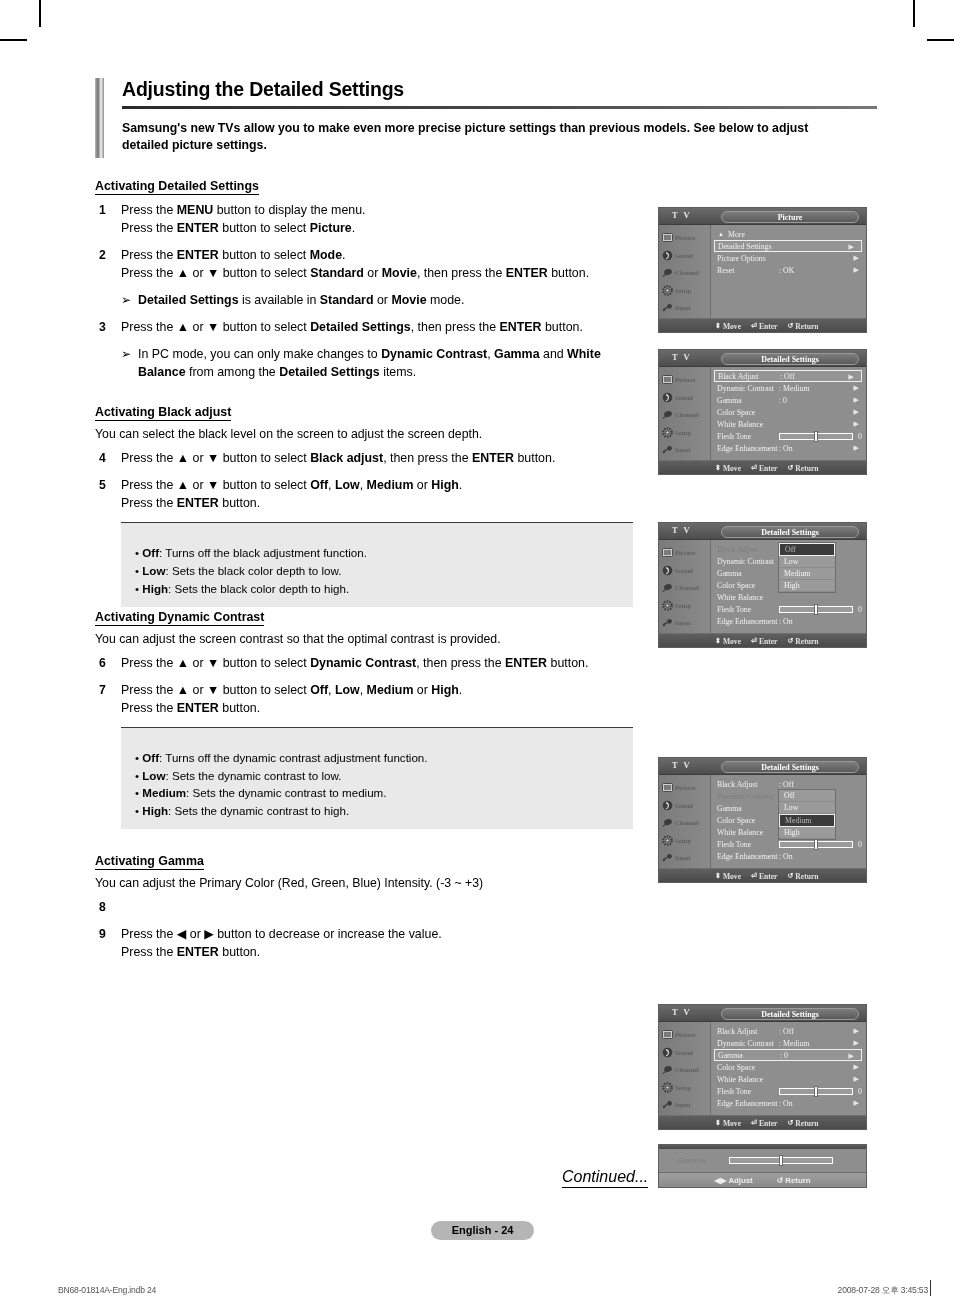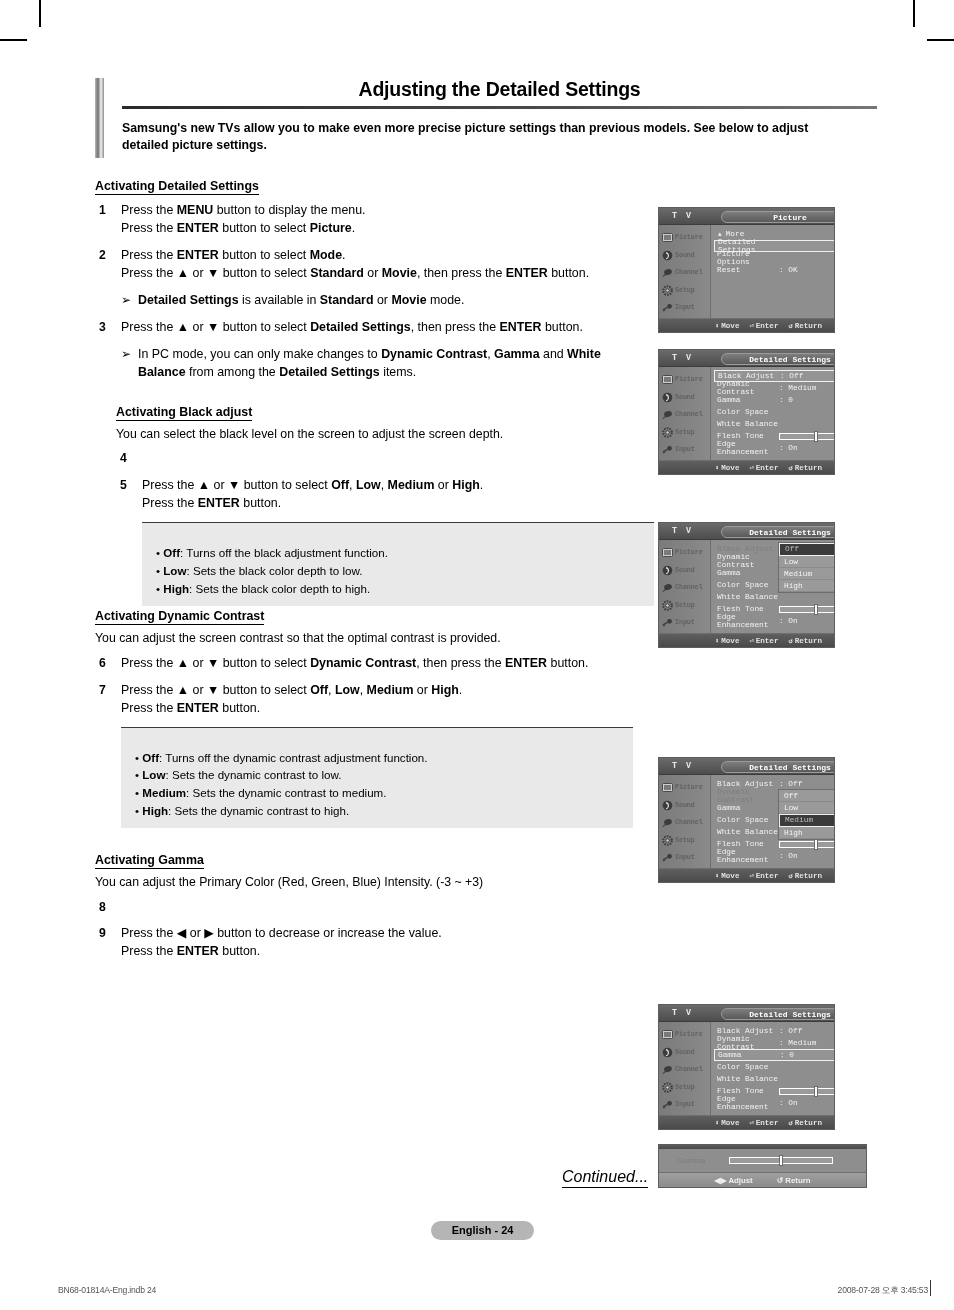--- a/index.html
+++ b/index.html
@@ -22,21 +22,20 @@
 
   
   .title-wrap { position: relative; padding-left: 27px; }
   .title-bar-left {
     position: absolute; left: 0; top: 0; width: 9px; height: 80px;
     background: linear-gradient(to right,#b9b9b9,#6f6f6f,#f2f2f2,#8a8a8a);
   }
   h1 {
     font-size: 19.5px; font-weight: bold; letter-spacing: -0.2px;
     padding-bottom: 5px;
-    text-align: center;
   }
   .title-rule {
     height: 2.5px;
     background: linear-gradient(to right,#2a2a2a,#4a4a4a 55%,#777 100%);
     margin-bottom: 11px;
   }
   .intro { font-size: 12.3px; font-weight: bold; line-height: 1.42; width: 735px; }
 
   
   .sec-head {
@@ -74,26 +73,26 @@
     width: 512px;
     padding: 21px 0 9px 14px;
     font-size: 11.6px; line-height: 1.53;
   }
   .tipbox .bullet { white-space: nowrap; }
   .tipbox .bullet::before { content: "• "; }
 
   
   .osd {
     position: absolute;
-    width: 177px;
+    width: 209px;
     background: #8e8e8e;
     border: 1.5px solid #5d5d5d;
     font-size: 7.6px;
     color: #f2f2f2;
-    font-family: Liberation Mono, monospace;
+    font-family: Liberation Serif, serif;
     overflow: hidden;
   }
   .osd-top {
     height: 17px; position: relative;
     background: linear-gradient(to bottom,#6b6b6b,#4d4d4d);
     border-bottom: 1px solid #3c3c3c;
   }
   .osd-tv {
     position: absolute; left: 13px; top: 3px;
     font-size: 8.4px; font-weight: bold; letter-spacing: 2px; color: #e8e8e8;
@@ -262,23 +261,24 @@
           </div>
           <div class="step">
             <div class="step-num">3</div>
             <div class="step-body">Press the ▲ or ▼ button to select <b>Detailed Settings</b>, then press the <b>ENTER</b> button.</div>
           </div>
           <div class="note">
             <span class="note-glyph">➢</span>
             <span>In PC mode, you can only make changes to <b>Dynamic Contrast</b>, <b>Gamma</b> and <b>White Balance</b> from among the <b>Detailed Settings</b> items.</span>
           </div>
         </div></div>
-      <div style="margin-top: 20px; margin-left: 21px;"><div class="sec-head">Activating Black adjust</div><div class="sec-desc">You can select the black level on the screen to adjust the screen depth.</div><div class="steps">
+      <div style="margin-top: 20px;"><div class="sec-head">Activating Black adjust</div><div class="sec-desc">You can select the black level on the screen to adjust the screen depth.</div><div class="steps">
           <div class="step">
             <div class="step-num">4</div>
+            <div class="step-body">Press the ▲ or ▼ button to select <b>Black adjust</b>, then press the <b>ENTER</b> button.</div>
           </div>
           <div class="step">
             <div class="step-num">5</div>
             <div class="step-body">Press the ▲ or ▼ button to select <b>Off</b>, <b>Low</b>, <b>Medium</b> or <b>High</b>.<br>Press the <b>ENTER</b> button.</div>
           </div>
         </div><div class="tipbox">
           <div class="bullet"><b>Off</b><span>: Turns off the black adjustment function.</span></div>
           <div class="bullet"><b>Low</b><span>: Sets the black color depth to low.</span></div>
           <div class="bullet"><b>High</b><span>: Sets the black color depth to high.</span></div>
         </div></div>

